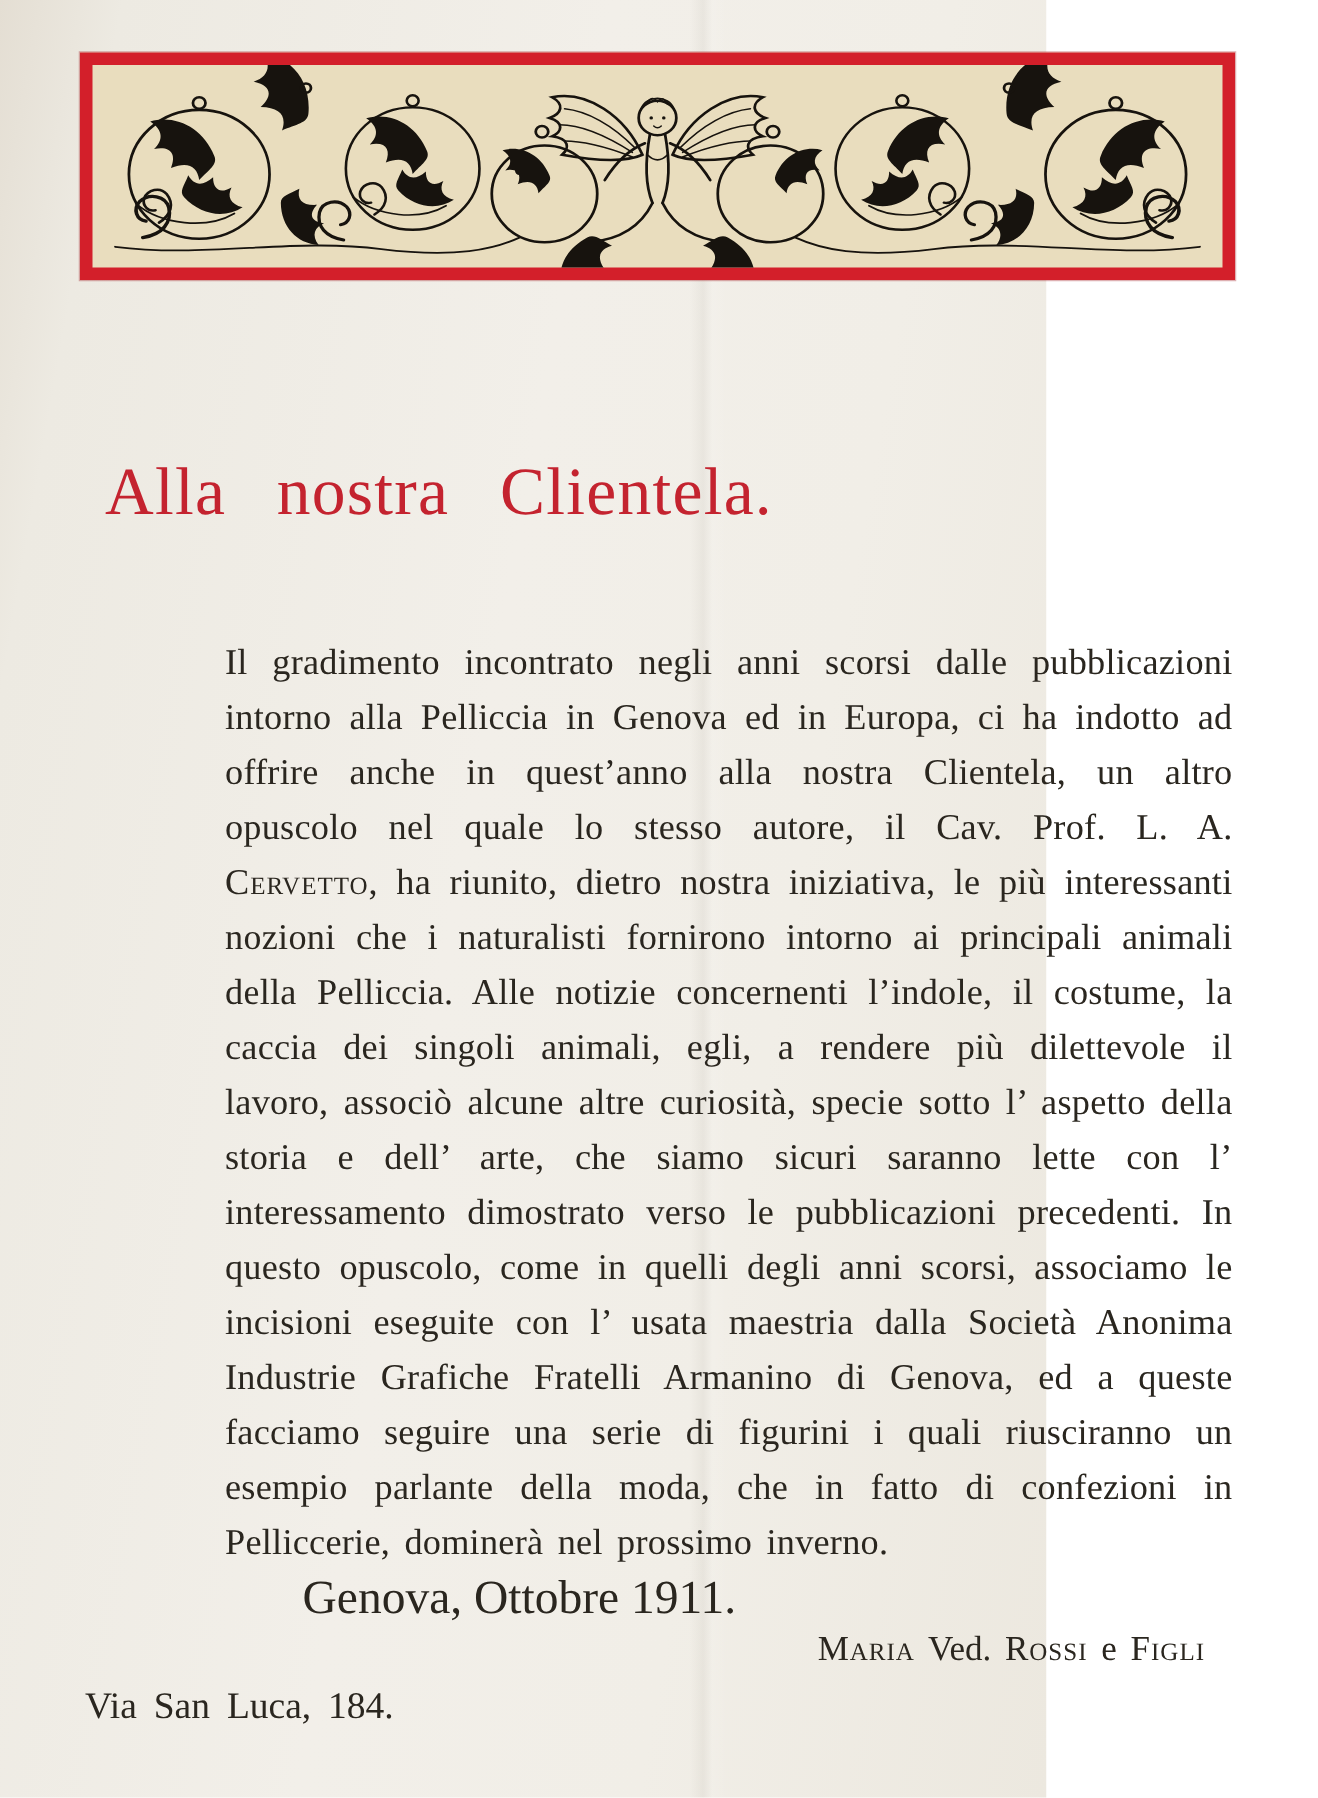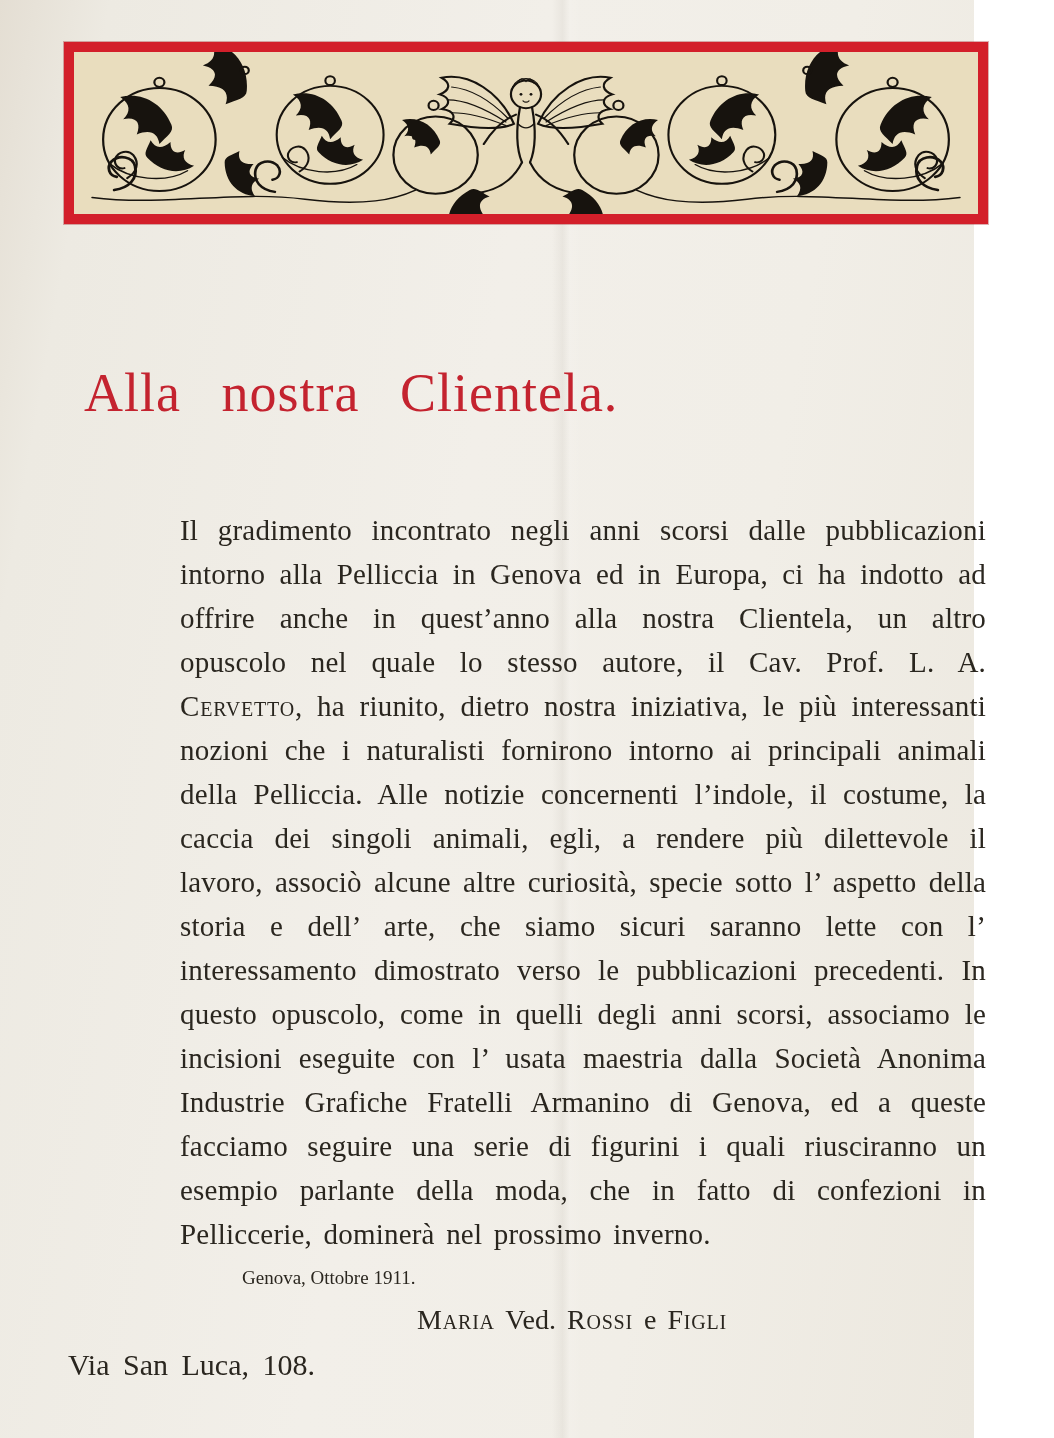--- a/index.html
+++ b/index.html
@@ -1,41 +1,41 @@
 <!DOCTYPE html>
 <html><head>
 <meta charset="utf-8">
 <style>
   html,body{margin:0;padding:0;}
   body{width:1054px;height:1438px;overflow:hidden;
        font-family:"Liberation Serif","DejaVu Serif",serif;}
-  .page{position:relative;width:974px;height:1438px;
+  .page{position:relative;width:837px;height:1438px;
         background:linear-gradient(100deg,#e4ded3 0%,#edeae2 9%,#f2efe9 45%,#f1eee7 70%,#ece8df 100%);
         color:#28241e;}
   
   .fold{position:absolute;left:552px;top:0;width:30px;height:1438px;
         background:linear-gradient(90deg,rgba(90,80,65,0) 0%,rgba(90,80,65,0.06) 35%,rgba(255,255,255,0.10) 60%,rgba(90,80,65,0) 100%);
         pointer-events:none;}
   
   .band{position:absolute;left:64px;top:42px;width:904px;height:162px;
         border:10px solid #d31f2a;background:#e9ddbe;
         box-shadow:0 0 0 1px rgba(160,30,35,.35);}
   .band svg{display:block;width:100%;height:100%;}
   
   .heading{position:absolute;left:84px;top:362px;margin:0;
         font-size:54px;font-weight:normal;color:#c4232f;
         letter-spacing:1px;word-spacing:26px;}
   
   .body-block{position:absolute;left:180px;top:464px;width:806px;margin-top:44px;}
   .para{margin:0;font-size:29px;line-height:44px;text-align:justify;
         word-spacing:0.14em;letter-spacing:0.2px;color:#2a261f;}
   .sc{font-variant:small-caps;letter-spacing:0.8px;}
-  .dateline{margin:0;font-size:19px;line-height:44px;text-indent:62px;color:#2a261f;}
+  .dateline{margin:0;font-size:38px;line-height:44px;text-indent:62px;color:#2a261f;}
   .signature{margin:0;padding-right:22px;font-size:28px;line-height:40px;
-        text-align:center;color:#2a261f;word-spacing:4px;}
+        text-align:right;color:#2a261f;word-spacing:4px;}
   .address{position:absolute;left:68px;top:1348px;margin:0;
         font-size:30px;color:#2a261f;word-spacing:6px;}
 </style>
 </head>
 <body>
 
 <div class="page">
 
   <div class="fold"></div>
 
@@ -102,15 +102,15 @@
   </div>
 
   <h1 class="heading">Alla nostra Clientela.</h1>
 
   <div class="body-block">
     <p class="para"><span>Il gradimento incontrato negli anni scorsi dalle pubblicazioni intorno alla Pelliccia in Genova ed in Europa, ci ha indotto ad offrire anche in quest’anno alla nostra Clientela, un altro opuscolo nel quale lo stesso autore, il Cav. Prof. L. A. </span><span class="sc">Cervetto</span><span>, ha riunito, dietro nostra iniziativa, le più interessanti nozioni che i naturalisti fornirono intorno ai principali animali della Pelliccia. Alle notizie concernenti l’indole, il costume, la caccia dei singoli animali, egli, a rendere più dilettevole il lavoro, associò alcune altre curiosità, specie sotto l’ aspetto della storia e dell’ arte, che siamo sicuri saranno lette con l’ interessamento dimostrato verso le pubblicazioni precedenti. In questo opuscolo, come in quelli degli anni scorsi, associamo le incisioni eseguite con l’ usata maestria dalla Società Anonima Industrie Grafiche Fratelli Armanino di Genova, ed a queste facciamo seguire una serie di figurini i quali riusciranno un esempio parlante della moda, che in fatto di confezioni in Pelliccerie, dominerà nel prossimo inverno.</span></p>
     <p class="dateline">Genova, Ottobre 1911.</p>
     <p class="signature"><span class="sc">Maria</span> <span>Ved.</span> <span class="sc">Rossi</span> <span>e</span> <span class="sc">Figli</span></p>
   </div>
 
-  <p class="address">Via San Luca, 108.</p>
+  <p class="address">Via San Luca, 184.</p>
 
 </div>
 
 </body></html>

